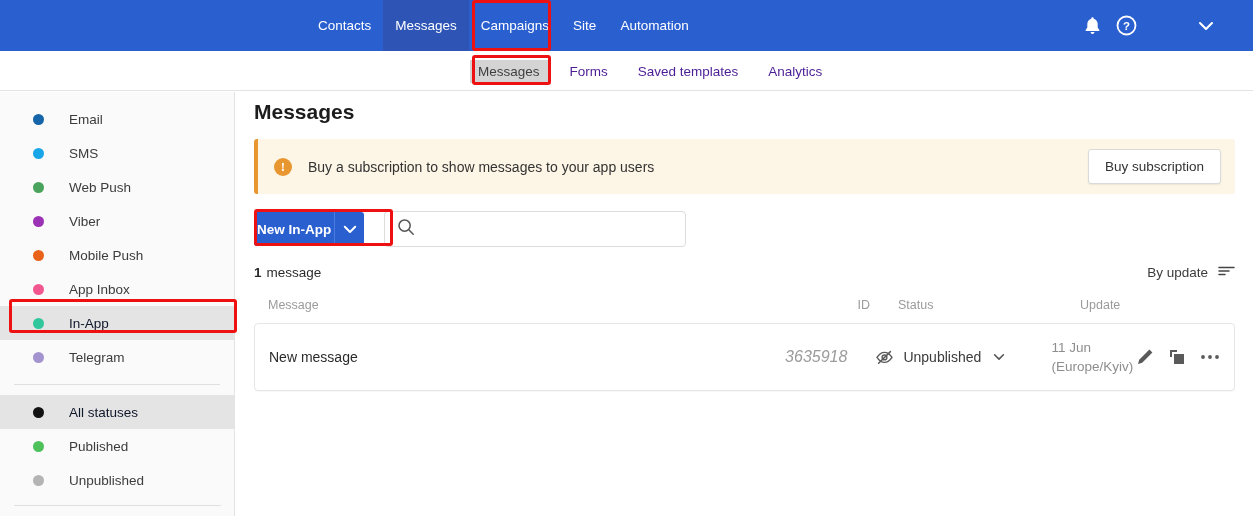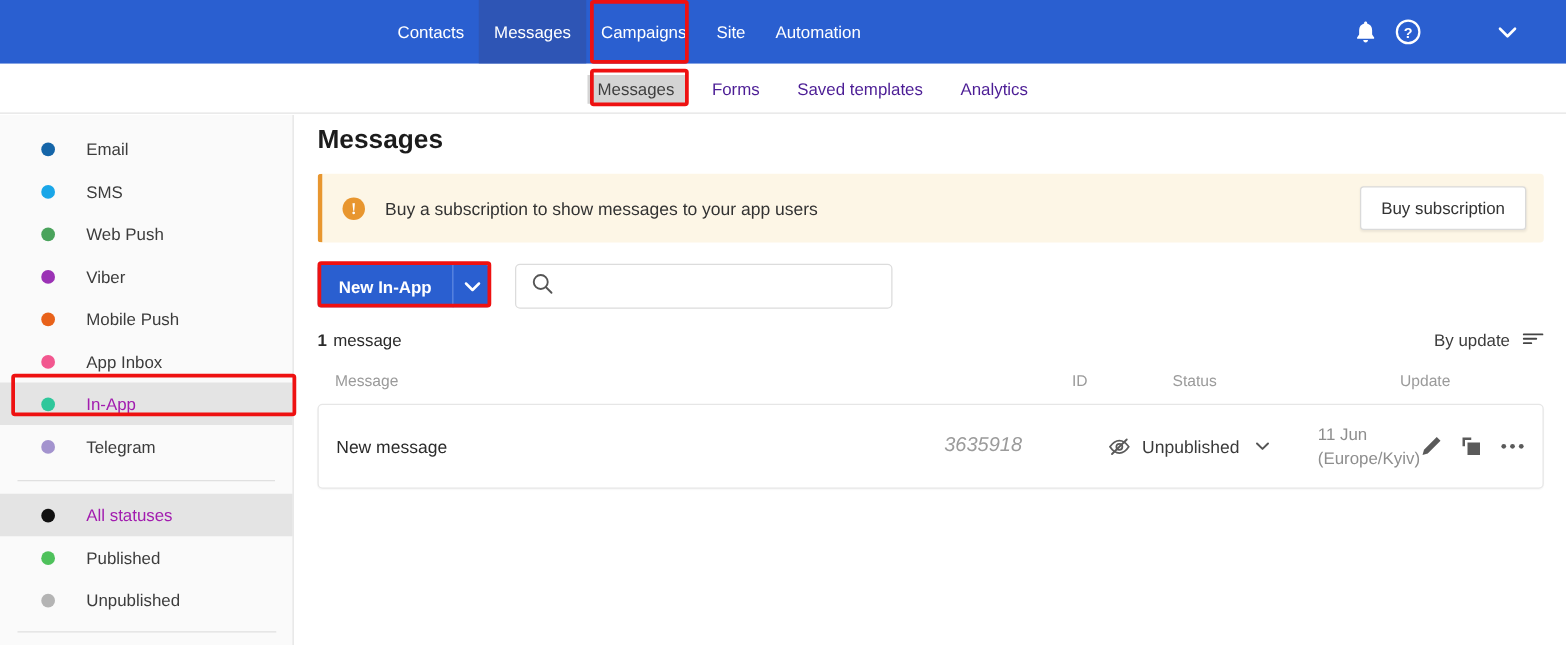--- a/index.html
+++ b/index.html
@@ -69,21 +69,21 @@
     border-right: 1px solid #e3e3e3;
   }
   .side-item {
     height: 34px;
     display: flex; align-items: center;
     padding-left: 33px;
     cursor: pointer;
     font-size: 13.5px; color: #3c3c3c;
     margin: 0 0 0 0;
   }
-  .side-item.selected { background: #e4e4e4; color: #a21caf; }
+  .side-item.selected { background: #e4e4e4; color: #0f172a; }
   .dot {
     width: 11px; height: 11px; border-radius: 50%;
     margin-right: 25px; flex: none;
   }
   .side-divider {
     height: 1px; background: #e0e0e0;
     margin: 10px 14px 10px 14px;
   }
   .side-spacer-top { height: 10px; }
 
@@ -143,21 +143,21 @@
   .newbtn-wrap {
     position: relative;
     display: flex;
     height: 34px;
     border-radius: 3px;
     overflow: hidden;
   }
   .newbtn {
     background: #2a5fd0; color: #fff;
     font-size: 13.5px; font-weight: bold;
-    padding: 0 17px;
+    padding: 0 3px;
     display: flex; align-items: center;
     cursor: pointer;
     border: none;
     font-family: "Liberation Sans", sans-serif;
   }
   .newbtn-caret {
     background: #2a5fd0;
     width: 30px;
     display: flex; align-items: center; justify-content: center;
     border-left: 1px solid #4b7ade;
@@ -217,21 +217,21 @@
     border: 1px solid #e6e6e6;
     border-radius: 4px;
     background: #fff;
     height: 68px;
     display: flex; align-items: center;
     padding: 0 14px;
     box-shadow: 0 1px 1px rgba(0,0,0,0.03);
   }
   .c-msg   { width: 524px; }
   .c-id    { width: 78px; text-align: right; }
-  .c-status{ width: 180px; padding-left: 28px; margin-left: 40px; }
+  .c-status{ width: 180px; padding-left: 28px; }
   .c-upd   { width: 118px; padding-left: 30px; }
   .c-act   { flex: 1; display: flex; align-items: center; justify-content: flex-end; gap: 14px; }
 
   .row-msg { font-size: 14px; color: #2b2b2b; }
   .row-id  { font-size: 16px; color: #9b9b9b; font-style: italic; }
   .row-status {
     display: flex; align-items: center;
     font-size: 14px; color: #3a3a3a;
     cursor: pointer;
   }

